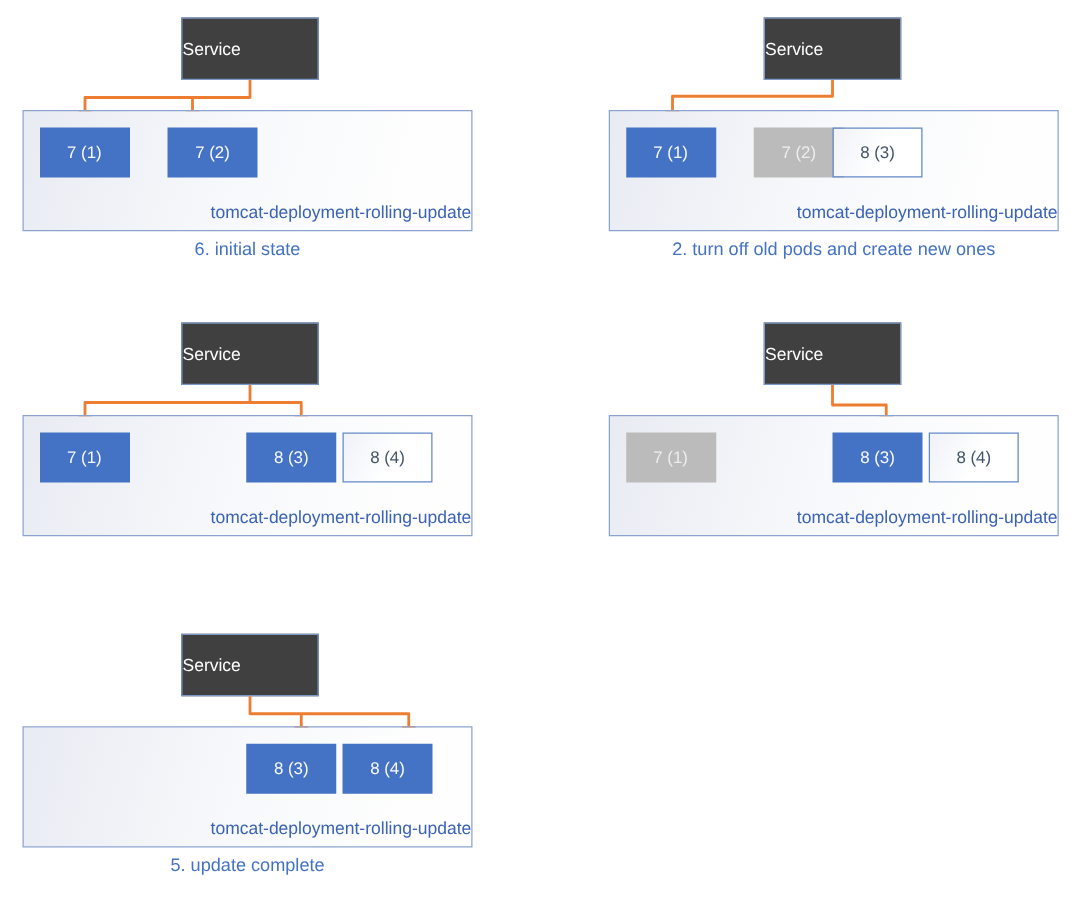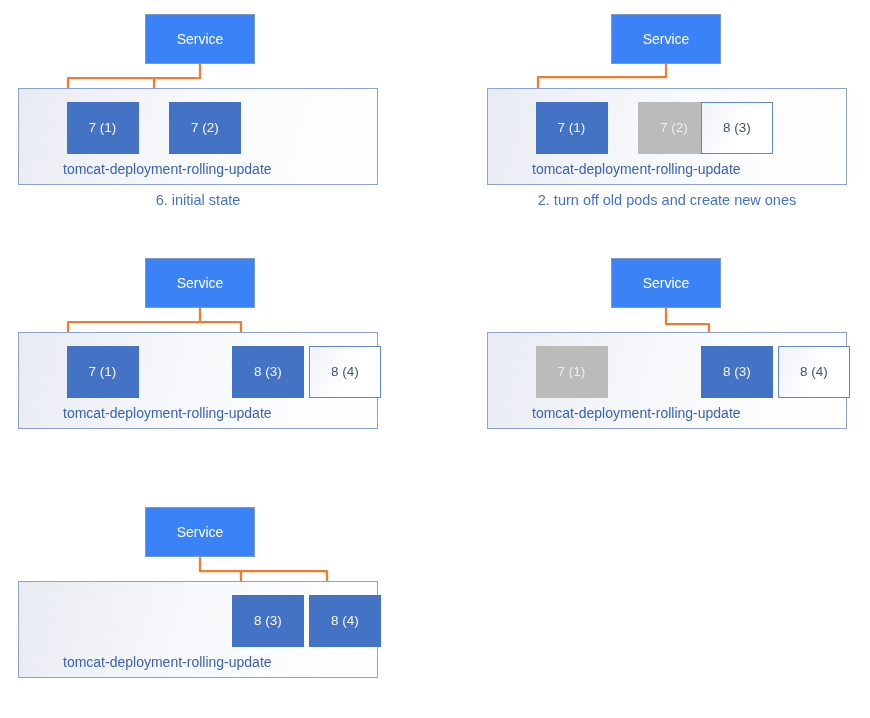--- a/index.html
+++ b/index.html
@@ -9,50 +9,50 @@
   }
   .panel{position:absolute;width:435px;height:232px;}
   .p1{left:0;top:0}
   .p2{left:435px;top:0}
   .p3{left:0;top:244px}
   .p4{left:435px;top:244px}
   .p5{left:0;top:493px}
 
   .service{
     position:absolute;top:14px;width:110px;height:50px;
-    background:#3b82f6;border:1px solid #7B98C6;box-sizing:border-box;
-    display:flex;align-items:center;justify-content:center;
+    background:#404040;border:1px solid #7B98C6;box-sizing:border-box;
+    display:flex;align-items:center;
     color:#ffffff;font-size:14px;
   }
   .col1 .service{left:145px}
   .col2 .service{left:176px}
 
   .arrows{position:absolute;left:0;top:0;pointer-events:none;}
   .aline{stroke:#ED7D31;stroke-width:2.25;fill:none;stroke-linejoin:round;}
   .ahead{fill:#ED7D31;}
 
   .deployment{
     position:absolute;top:88px;width:360px;height:97px;box-sizing:border-box;
     background:linear-gradient(105deg,#e8ebf2 0%,#f6f8fb 45%,#fefefe 85%);
     border:1.5px solid #8CA3CF;
   }
   .col1 .deployment{left:18px}
   .col2 .deployment{left:52px}
 
   .pod{
-    position:absolute;top:12.5px;width:72px;height:52px;box-sizing:border-box;
-    display:flex;align-items:center;justify-content:center;font-size:13.5px;margin-left:35px;
+    position:absolute;top:12.5px;width:72px;height:40px;box-sizing:border-box;
+    display:flex;align-items:center;justify-content:center;font-size:13.5px;
   }
   .sA{left:12.5px}.sB{left:115px}.sC{left:178px}.sD{left:255px}
   .pod.active{background:#4472C4;color:#f8f9fb;}
   .pod.stopped{background:#BBBBBB;color:#ededed;}
   .pod.new{background:linear-gradient(115deg,#eff2f8,#ffffff 55%);border:1px solid #6288C8;color:#44546A;}
 
   .deploy-label{
-    position:absolute;left:0;right:0;bottom:7px;text-align:left;
+    position:absolute;left:0;right:0;bottom:7px;text-align:right;
     color:#3A62B5;font-size:14px;margin-left:44px;
   }
   .caption{
     position:absolute;top:192px;width:360px;text-align:center;
     color:#4472C4;font-size:14.5px;
   }
   .col1 .caption{left:18px}
   .col2 .caption{left:52px}
 </style>
 </head>
@@ -134,15 +134,16 @@
     <svg class="arrows" width="435" height="232">
       <path class="aline" d="M200 64 V78 H327 V89 M241 78 V89"></path>
       <polygon class="ahead" points="235,88 247,88 241,100"></polygon>
       <polygon class="ahead" points="321,88 333,88 327,100"></polygon>
     </svg>
     <div class="deployment">
       <div class="pod active sC">8 (3)</div>
       <div class="pod active sD">8 (4)</div>
       <div class="deploy-label">tomcat-deployment-rolling-update</div>
     </div>
+    <div class="caption">5. update complete</div>
   </div>
 
 </div>
 
 </body></html>

